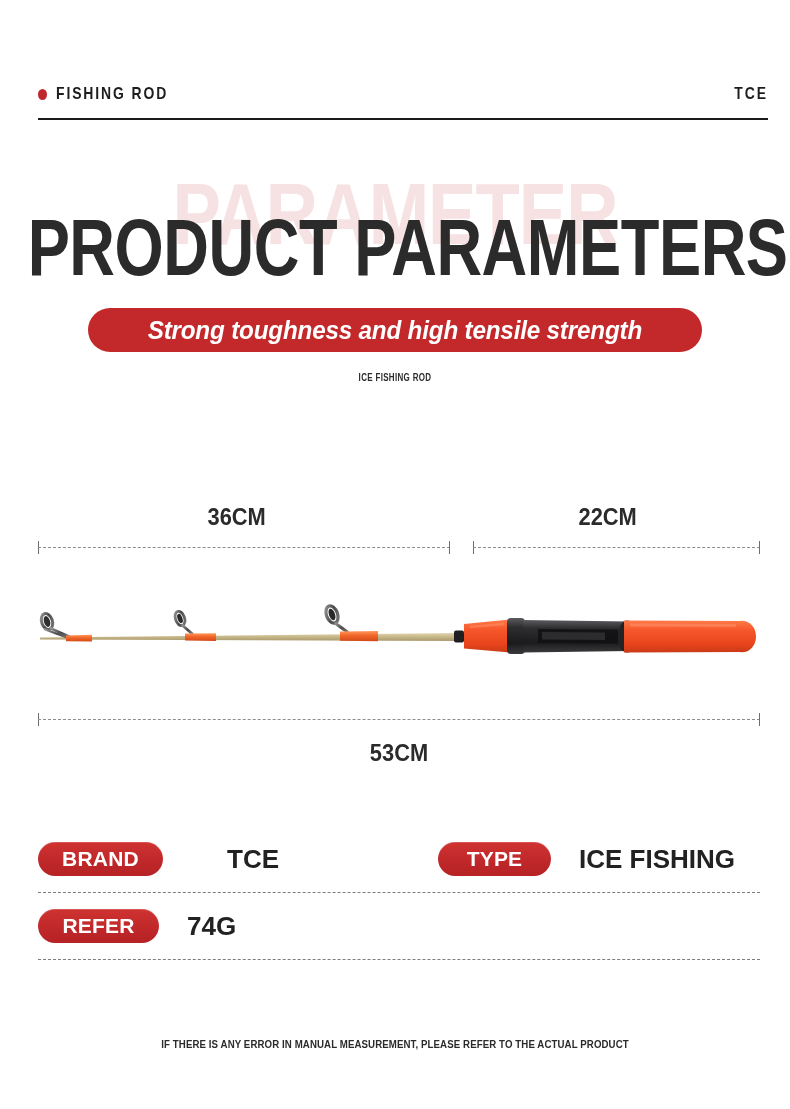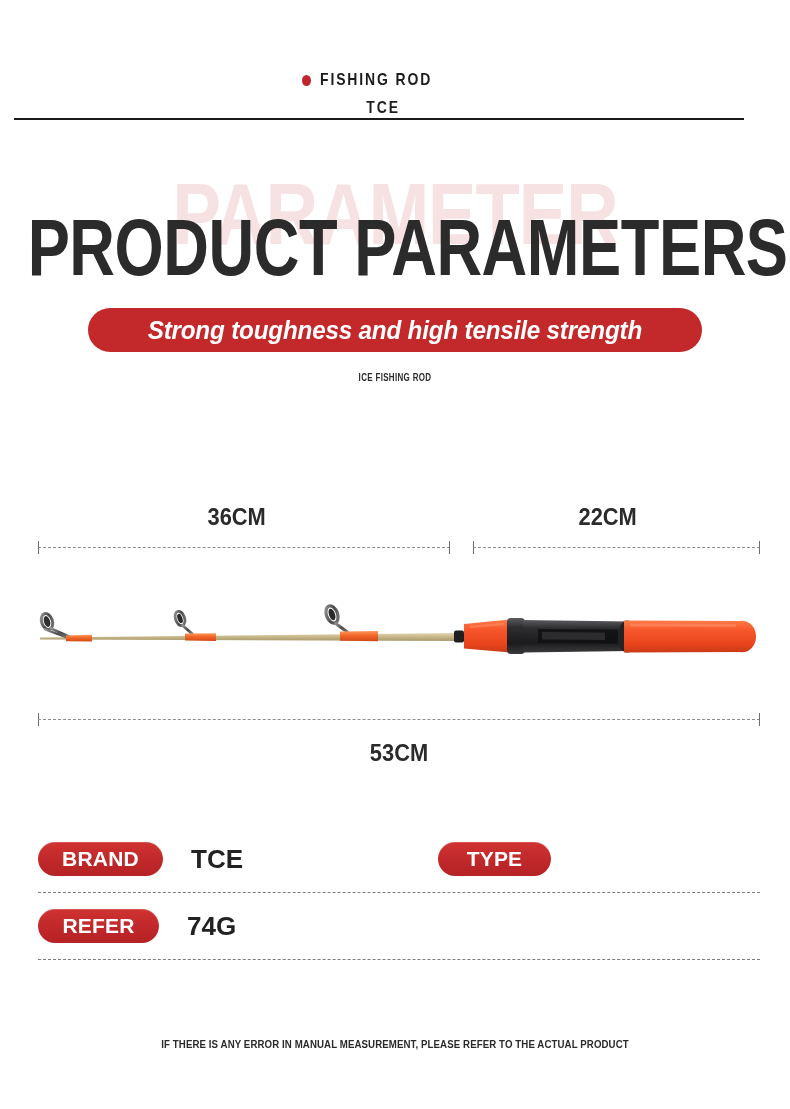--- a/index.html
+++ b/index.html
@@ -11,29 +11,28 @@
     width: 790px;
     height: 1109px;
     position: relative;
     font-family: "Liberation Sans", sans-serif;
     overflow: hidden;
   }
 
   
   .header {
     position: absolute;
-    left: 14px;
+    left: 38px;
     top: 70px;
     width: 730px;
     height: 48px;
     border-bottom: 2px solid #1a1a1a;
     display: flex;
     align-items: center;
     justify-content: space-between;
-    flex-direction: column;
   }
   .header-left {
     display: flex;
     align-items: center;
     gap: 9px;
   }
   .dot-icon {
     width: 9px;
     height: 11px;
     border-radius: 50%;
@@ -225,21 +224,21 @@
     align-items: center;
   }
   .spec-sep {
     border-top: 1px dashed #7d7d7d;
     height: 0;
   }
   .spec-cell {
     display: flex;
     align-items: center;
   }
-  .spec-cell.c1 { width: 400px; }
+  .spec-cell.c1 { width: 400px; gap: 36px; }
   .spec-cell.c2 { width: 322px; }
   .pill {
     background: linear-gradient(180deg, #cf3331 0%, #c0282a 55%, #b62225 100%);
     border-radius: 18px;
     height: 34px;
     display: flex;
     align-items: center;
     justify-content: center;
     color: #ffffff;
     font-size: 21px;
@@ -402,20 +401,21 @@
 
 <div class="specs">
 
   <div class="spec-row">
     <div class="spec-cell c1">
       <span class="pill w-brand">BRAND</span>
       <span class="spec-value">TCE</span>
     </div>
     <div class="spec-cell c2">
       <span class="pill w-type">TYPE</span>
+      <span class="spec-value">ICE FISHING</span>
     </div>
   </div>
 
   <div class="spec-sep"></div>
 
   <div class="spec-row">
     <div class="spec-cell c2">
       <span class="pill w-weight">REFER</span>
       <span class="spec-value">74G</span>
     </div>

